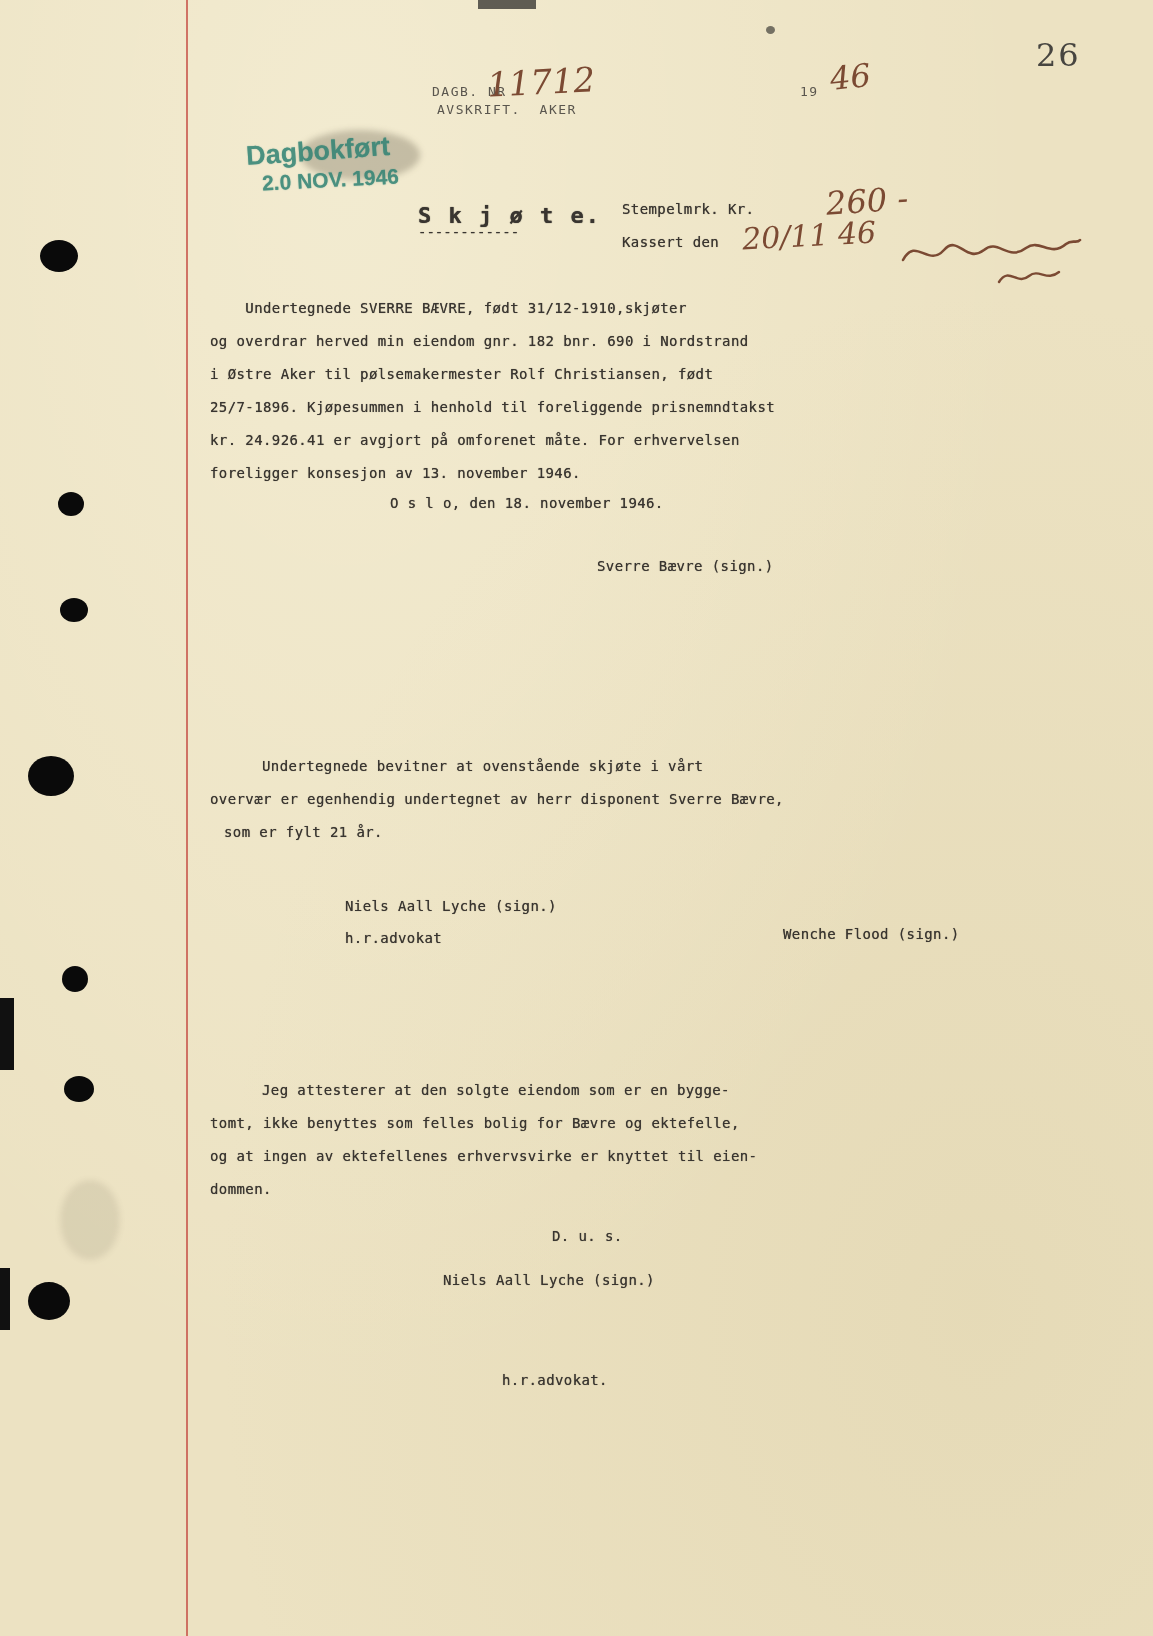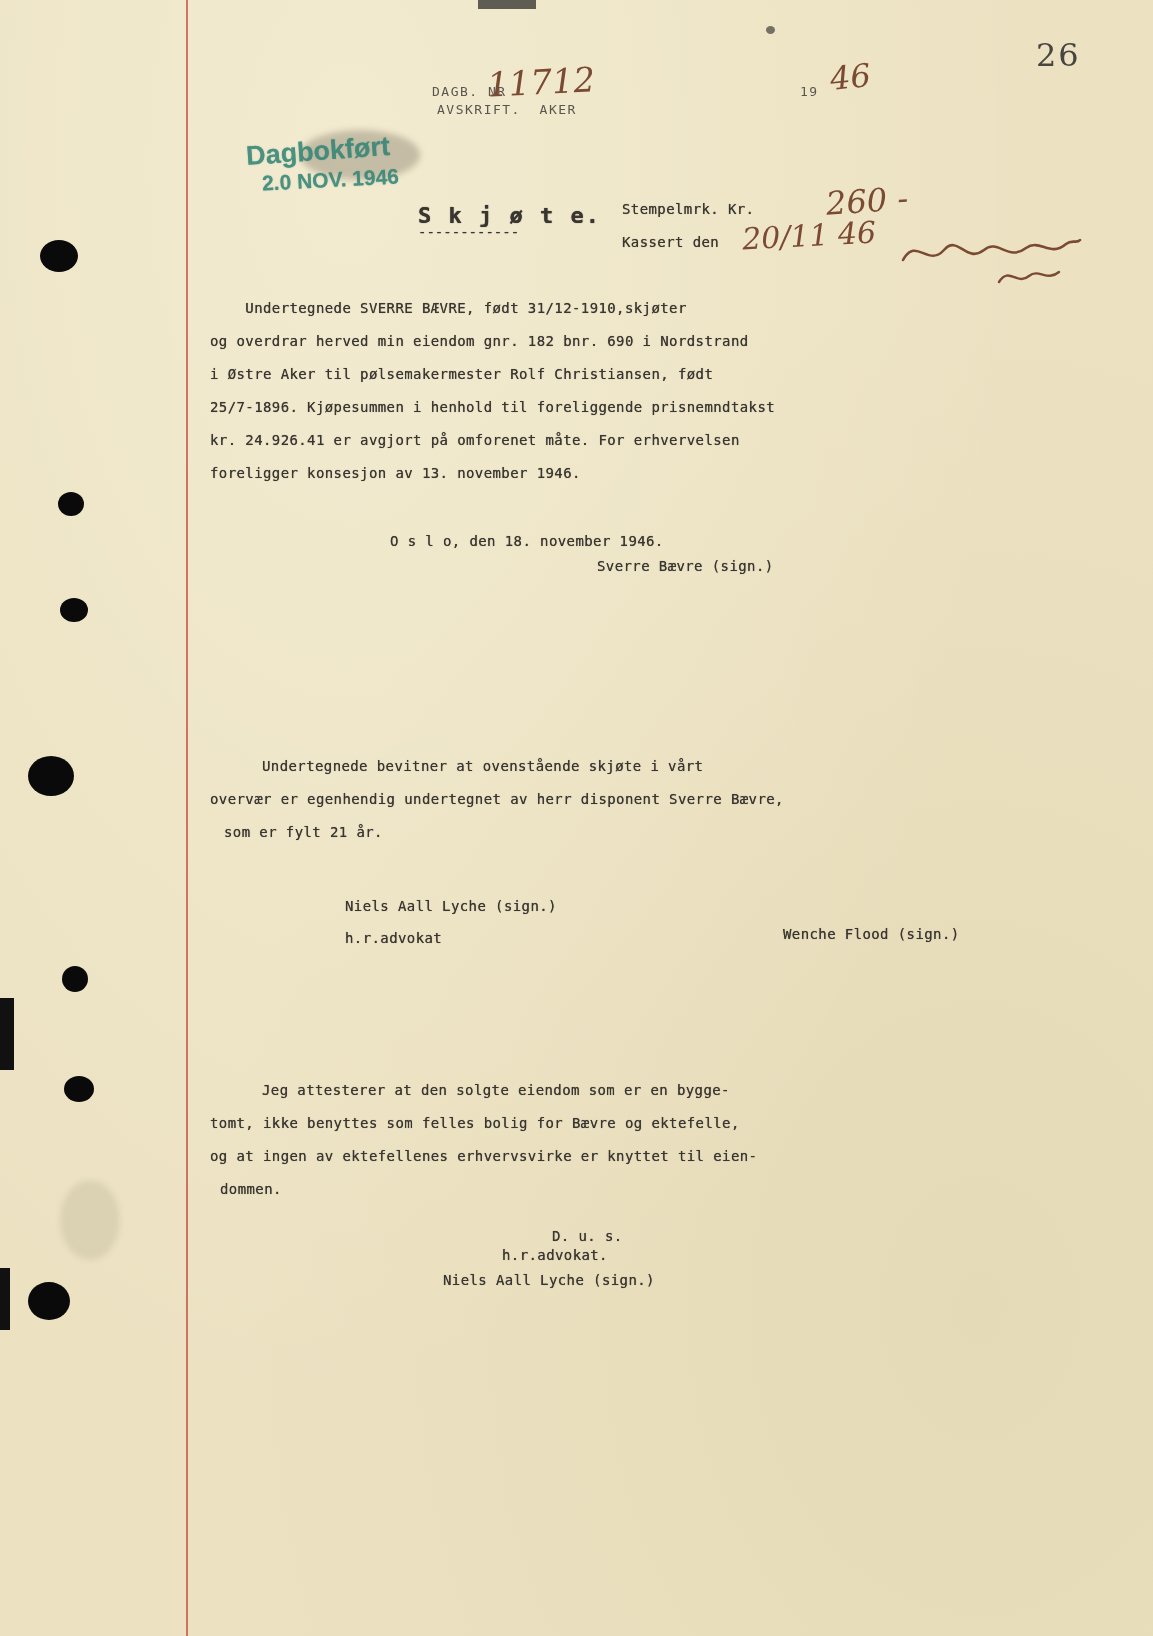--- a/index.html
+++ b/index.html
@@ -121,34 +121,34 @@
     <path d="M4,20 C14,4 22,24 34,14 C44,6 52,20 64,10" stroke="#7b4a33" fill="none" stroke-width="2.4" stroke-linecap="round"></path>
   </svg>
 
   <div class="abs tw" style="left:210px;top:300px;">    Undertegnede SVERRE BÆVRE, født 31/12-1910,skjøter</div>
   <div class="abs tw" style="left:210px;top:333px;">og overdrar herved min eiendom gnr. 182 bnr. 690 i Nordstrand</div>
   <div class="abs tw" style="left:210px;top:366px;">i Østre Aker til pølsemakermester Rolf Christiansen, født</div>
   <div class="abs tw" style="left:210px;top:399px;">25/7-1896. Kjøpesummen i henhold til foreliggende prisnemndtakst</div>
   <div class="abs tw" style="left:210px;top:432px;">kr. 24.926.41 er avgjort på omforenet måte. For erhvervelsen</div>
   <div class="abs tw" style="left:210px;top:465px;">foreligger konsesjon av 13. november 1946.</div>
 
-  <div class="abs tw" style="left:390px;top:533px;">O s l o, den 18. november 1946.</div>
+  <div class="abs tw" style="left:390px;top:495px;">O s l o, den 18. november 1946.</div>
 
   <div class="abs tw" style="left:553px;top:558px;margin-left:44px;">Sverre Bævre (sign.)</div>
 
   <div class="abs tw" style="left:262px;top:758px;">Undertegnede bevitner at ovenstående skjøte i vårt</div>
   <div class="abs tw" style="left:210px;top:791px;">overvær er egenhendig undertegnet av herr disponent Sverre Bævre,</div>
   <div class="abs tw" style="left:210px;top:824px;margin-left:14px;">som er fylt 21 år.</div>
 
   <div class="abs tw" style="left:345px;top:898px;">Niels Aall Lyche (sign.)</div>
   <div class="abs tw" style="left:783px;top:898px;margin-top:28px;">Wenche Flood (sign.)</div>
   <div class="abs tw" style="left:345px;top:930px;">h.r.advokat</div>
 
   <div class="abs tw" style="left:262px;top:1082px;">Jeg attesterer at den solgte eiendom som er en bygge-</div>
   <div class="abs tw" style="left:210px;top:1115px;">tomt, ikke benyttes som felles bolig for Bævre og ektefelle,</div>
   <div class="abs tw" style="left:210px;top:1148px;">og at ingen av ektefellenes erhvervsvirke er knyttet til eien-</div>
-  <div class="abs tw" style="left:220px;top:1181px;">dommen.</div>
+  <div class="abs tw" style="left:210px;top:1181px;">dommen.</div>
 
   <div class="abs tw" style="left:552px;top:1228px;">D. u. s.</div>
   <div class="abs tw" style="left:443px;top:1272px;">Niels Aall Lyche (sign.)</div>
-  <div class="abs tw" style="left:502px;top:1247px;text-align:center;">h.r.advokat.</div>
+  <div class="abs tw" style="left:502px;top:1372px;text-align:center;">h.r.advokat.</div>
 
 </div>
 
 </body></html>

